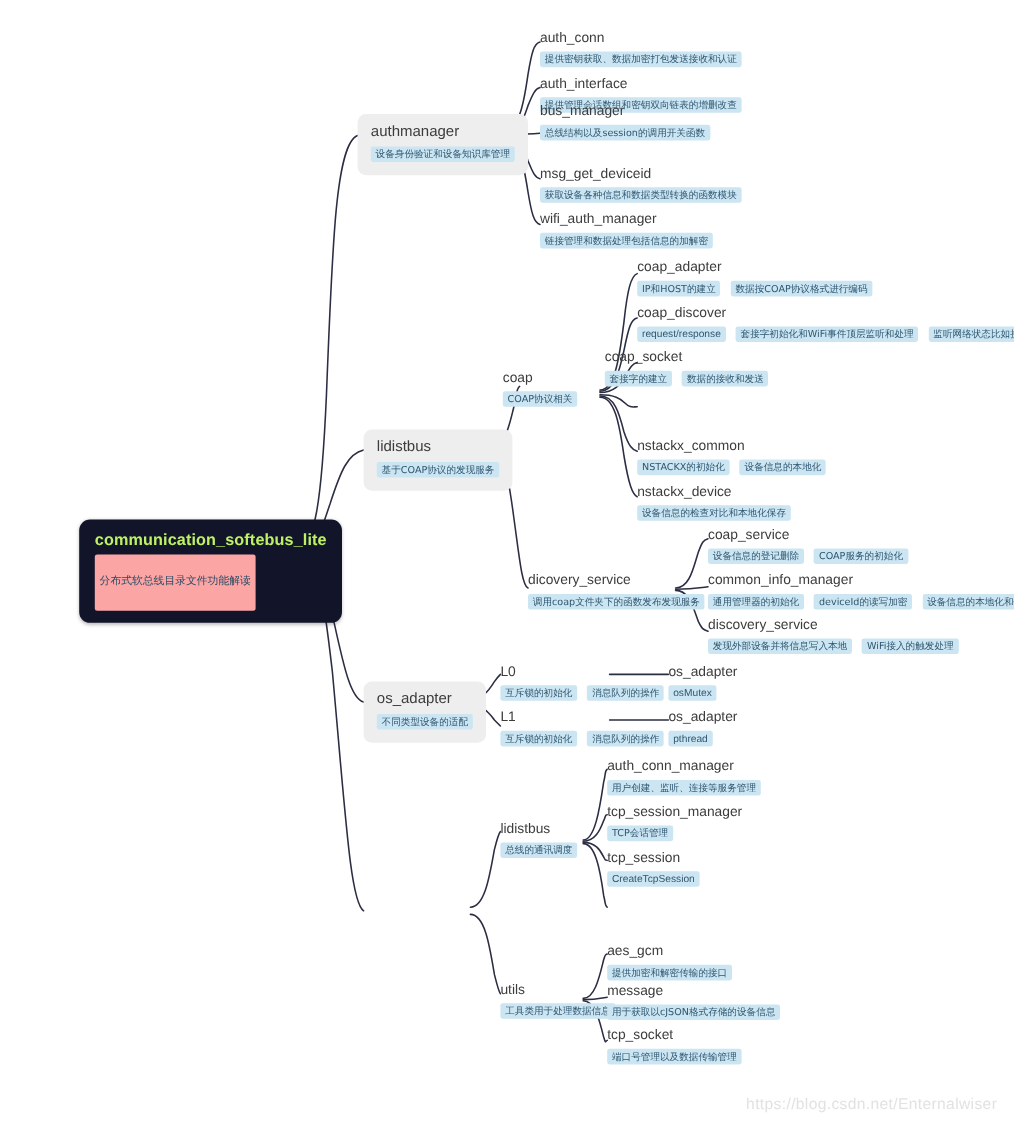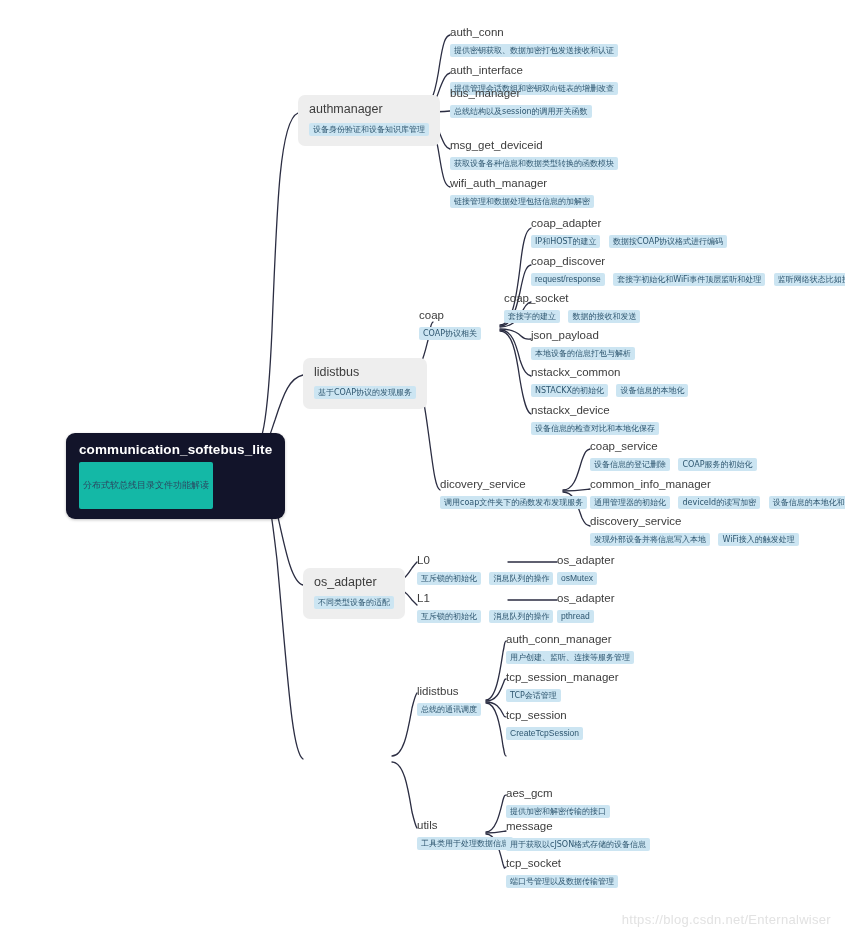--- a/index.html
+++ b/index.html
@@ -32,32 +32,32 @@
     white-space: nowrap;
   }
   
   .root {
     background: #12142a;
     border-radius: 9px;
     padding: 9px 13px 10px 13px;
     box-shadow: 0 1px 3px rgba(0,0,0,0.25);
   }
   .root .title {
-    color: #ffffff;
+    color: #bef264;
     font-size: 13.5px;
     font-weight: bold;
     letter-spacing: 0.1px;
     line-height: 16px;
   }
   .root .tagrow {
     margin-top: 4px;
   }
   .root .tag {
     display: inline-block;
-    background: #14b8a6;
+    background: #fca5a5;
     color: #2b4a63;
     font-size: 9px;
     line-height: 11px;
     padding: 18px 4px;
     border-radius: 2px;
   }
   
   .l1 {
     background: #eeeeee;
     border-radius: 7px;
@@ -247,26 +247,20 @@
       <span class="tag tag-cn">监听网络状态比如接口和IP</span>
     </div>
   </div>
   <div class="node plain" id="n-coap_socket" style="left: 504px; top: 291px;">
     <div class="title">coap_socket</div>
     <div class="tagrow">
       <span class="tag tag-cn">套接字的建立</span>
       <span class="tag tag-cn">数据的接收和发送</span>
     </div>
   </div>
-  <div class="node plain" id="n-json_payload" style="left: 531px; top: 328px;">
-    <div class="title">json_payload</div>
-    <div class="tagrow">
-      <span class="tag tag-cn">本地设备的信息打包与解析</span>
-    </div>
-  </div>
   <div class="node plain" id="n-nstackx_common" style="left: 531px; top: 365px;">
     <div class="title">nstackx_common</div>
     <div class="tagrow">
       <span class="tag tag-cn">NSTACKX的初始化</span>
       <span class="tag tag-cn">设备信息的本地化</span>
     </div>
   </div>
   <div class="node plain" id="n-nstackx_device" style="left: 531px; top: 403px;">
     <div class="title">nstackx_device</div>
     <div class="tagrow">

